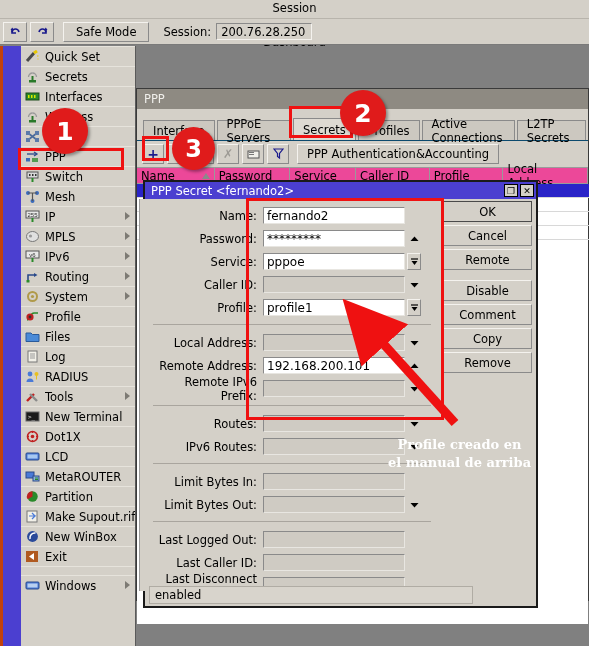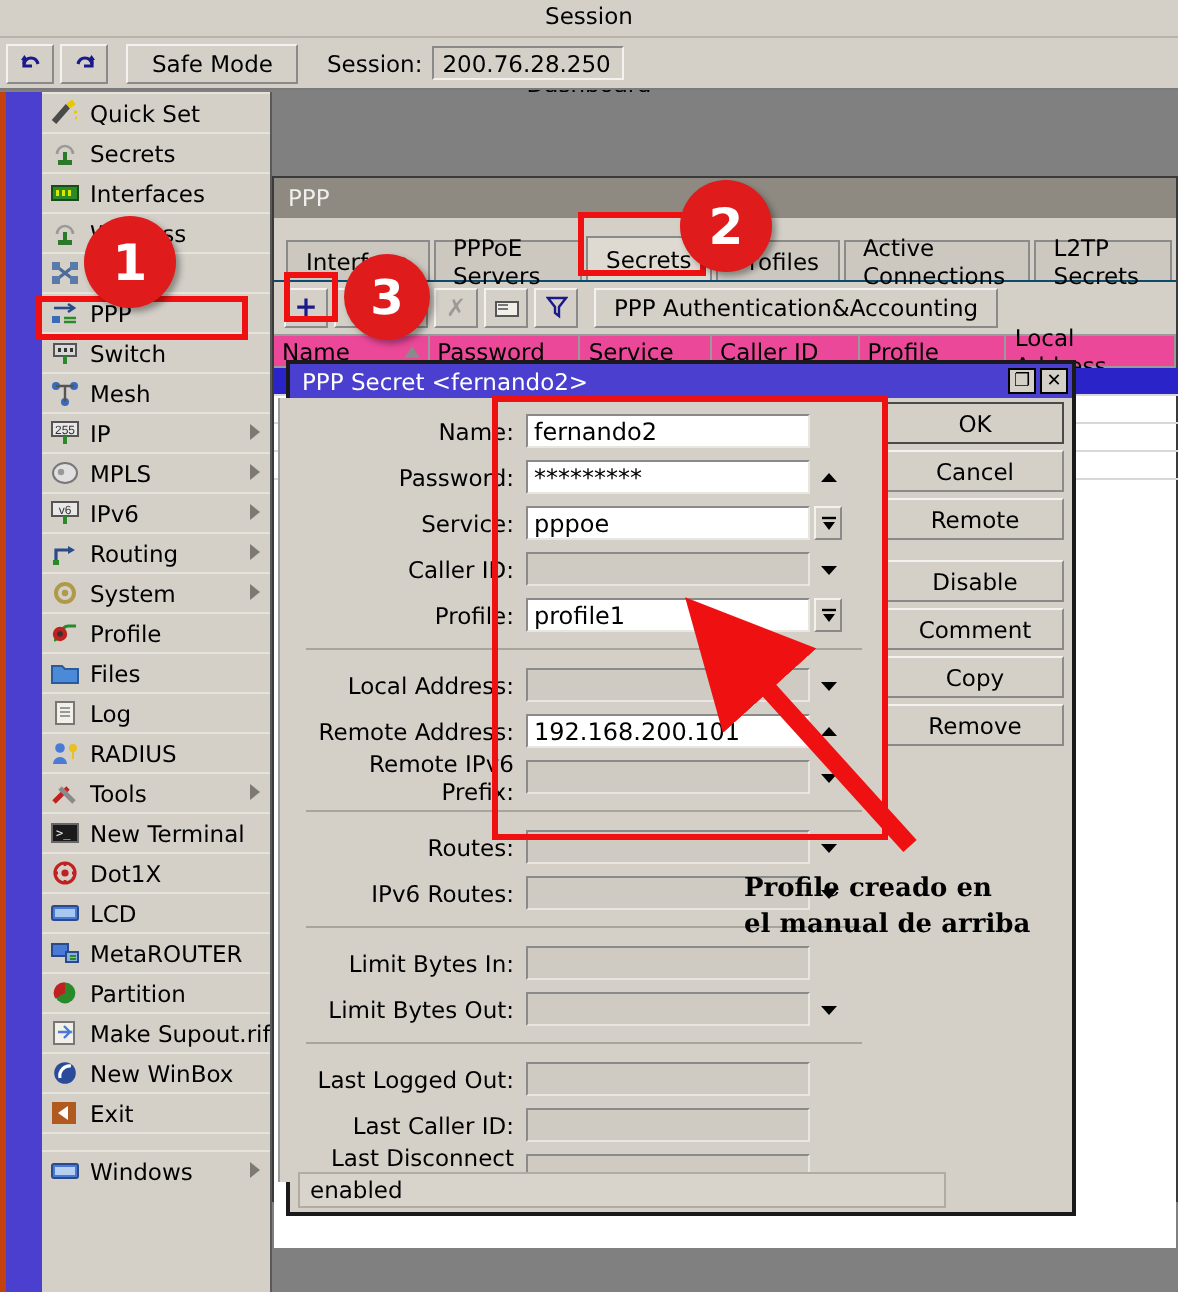--- a/index.html
+++ b/index.html
@@ -229,22 +229,22 @@
     background: #e01b1b; color: #fff;
     display: flex; align-items: center; justify-content: center;
     font-weight: bold; font-family: "DejaVu Sans", "Liberation Sans", sans-serif;
     box-shadow: 2px 2px 3px rgba(0,0,0,0.35);
   }
   .hl {
     position: absolute; border: 3px solid #ef1111; background: transparent;
   }
   .ann-text {
     position: absolute; font-family: "DejaVu Serif", "Liberation Serif", serif;
-    font-weight: bold; font-size: 13px; color: #000000; line-height: 1.35;
-    text-align: left;
+    font-weight: bold; font-size: 13px; color: #ffffff; line-height: 1.35;
+    text-align: center;
   }
   svg.arrow { position: absolute; overflow: visible; }
 </style>
 </head>
 <body>
 
 <div id="root">
 
   <div class="menubar">
     <div class="mi">Session</div>

